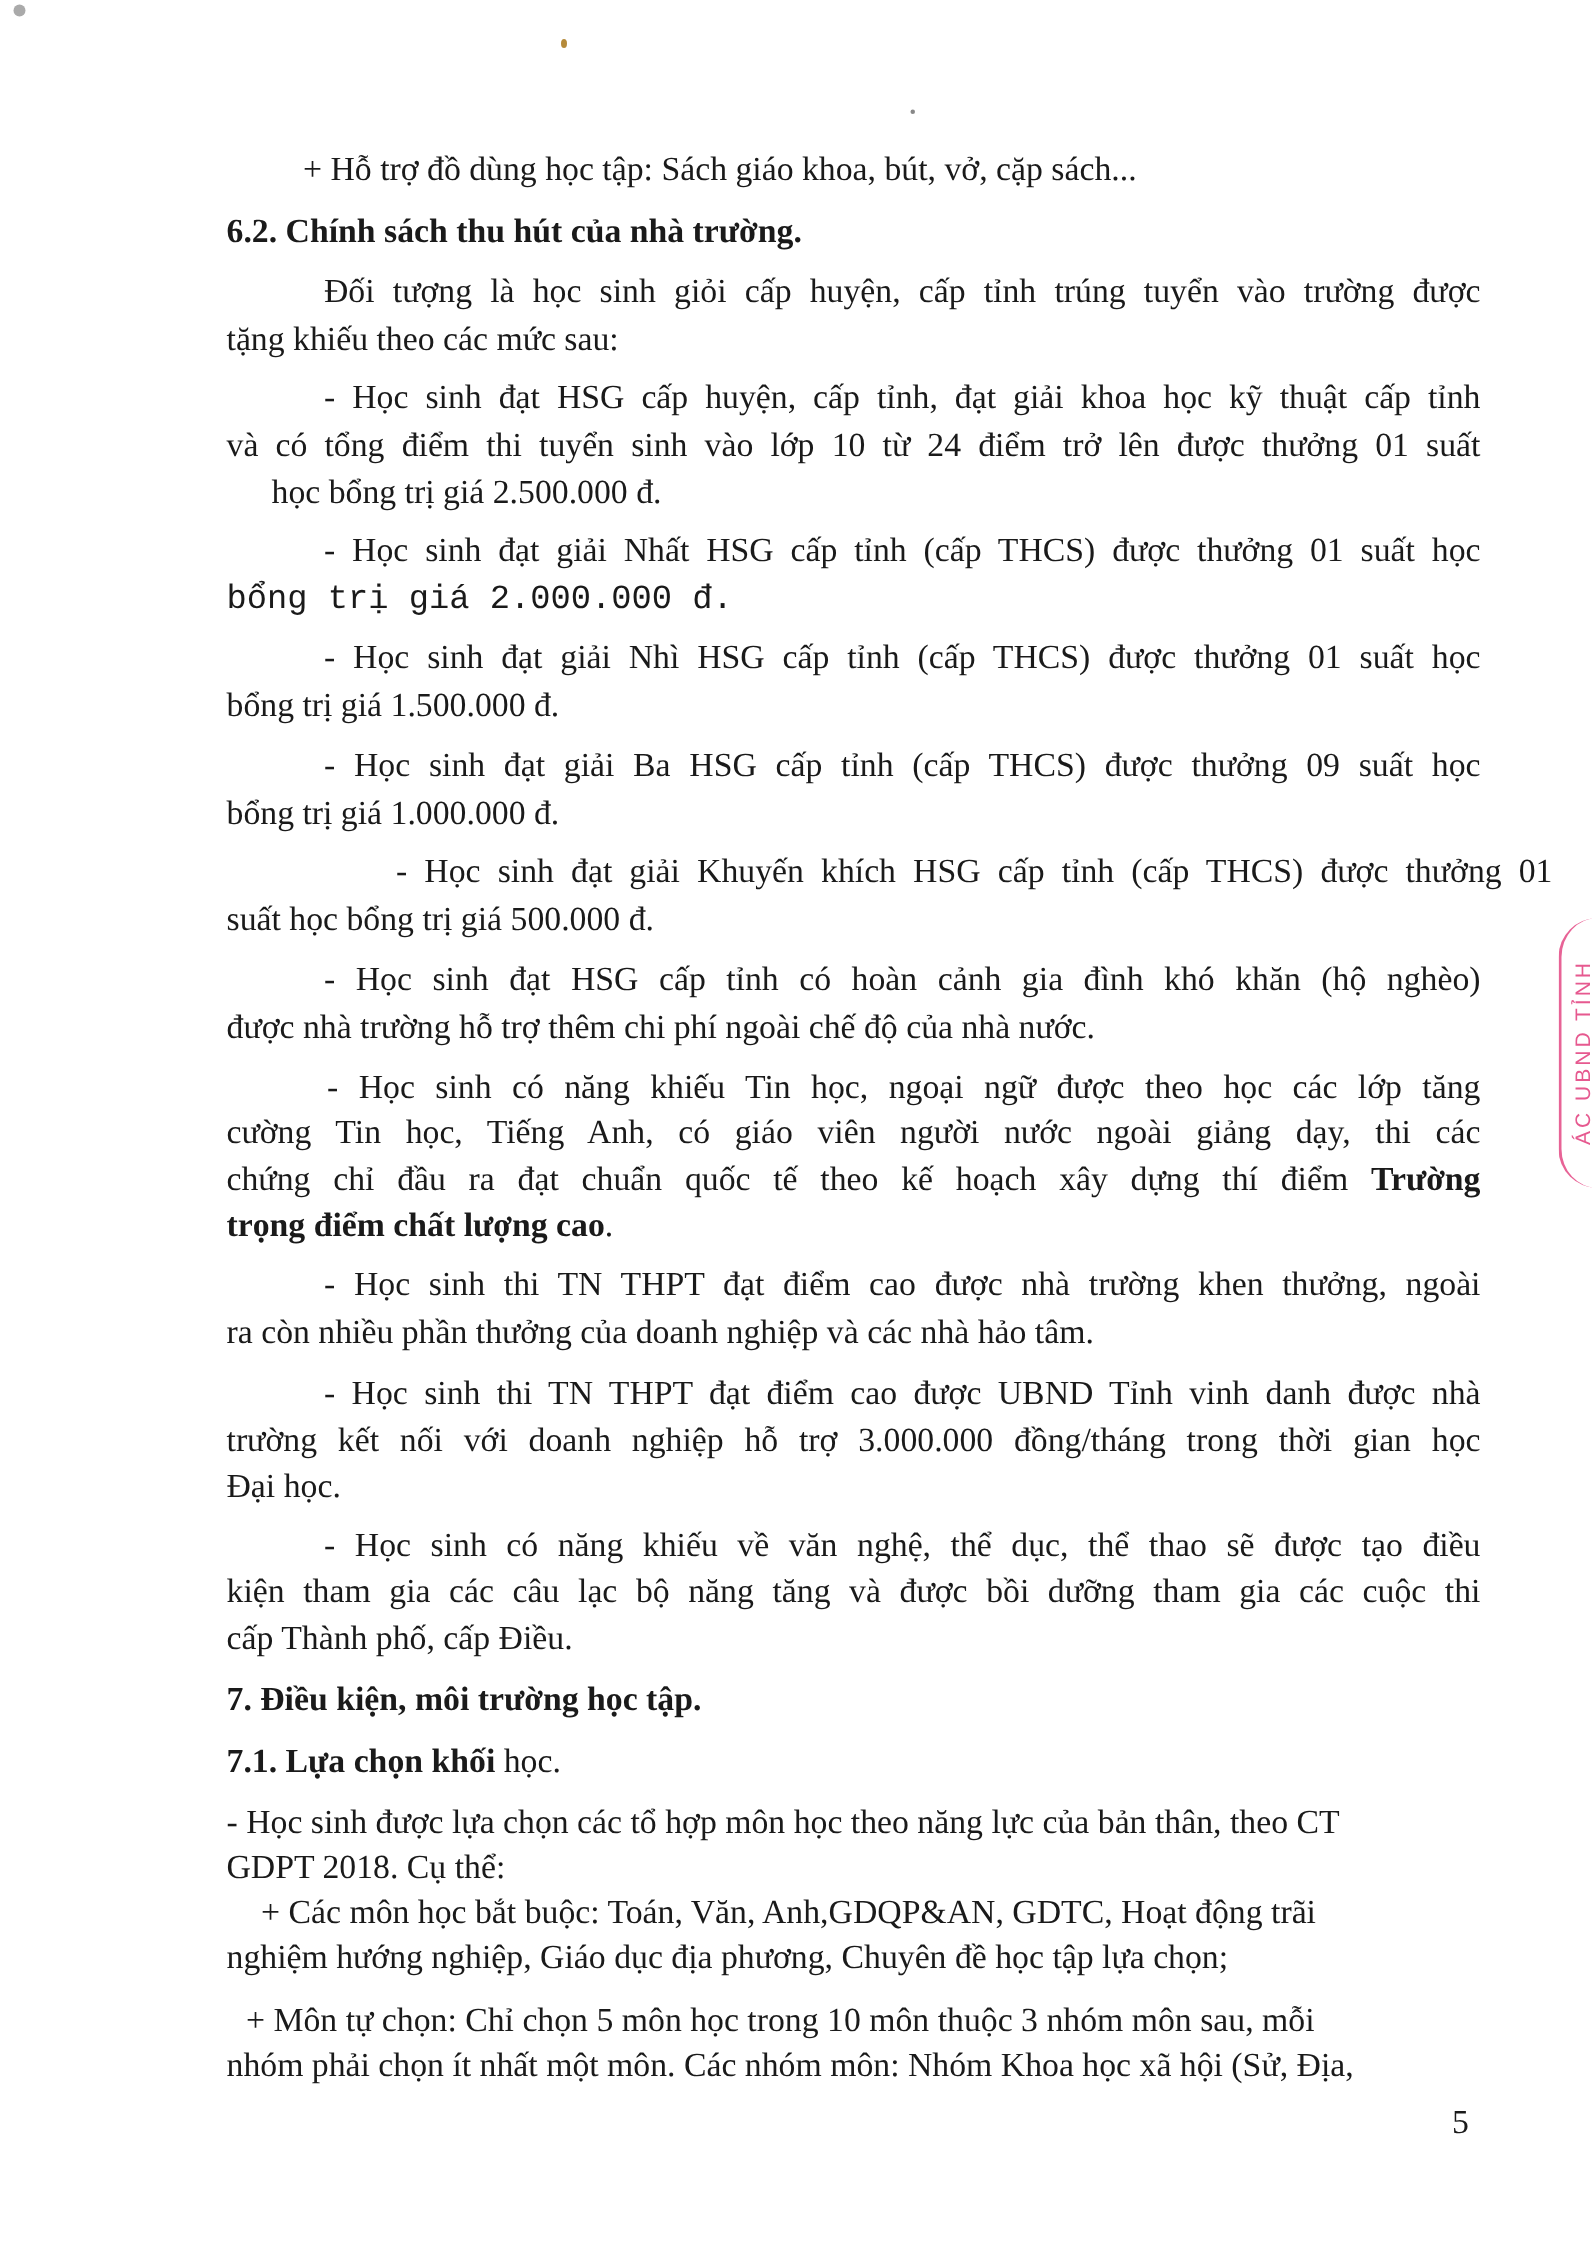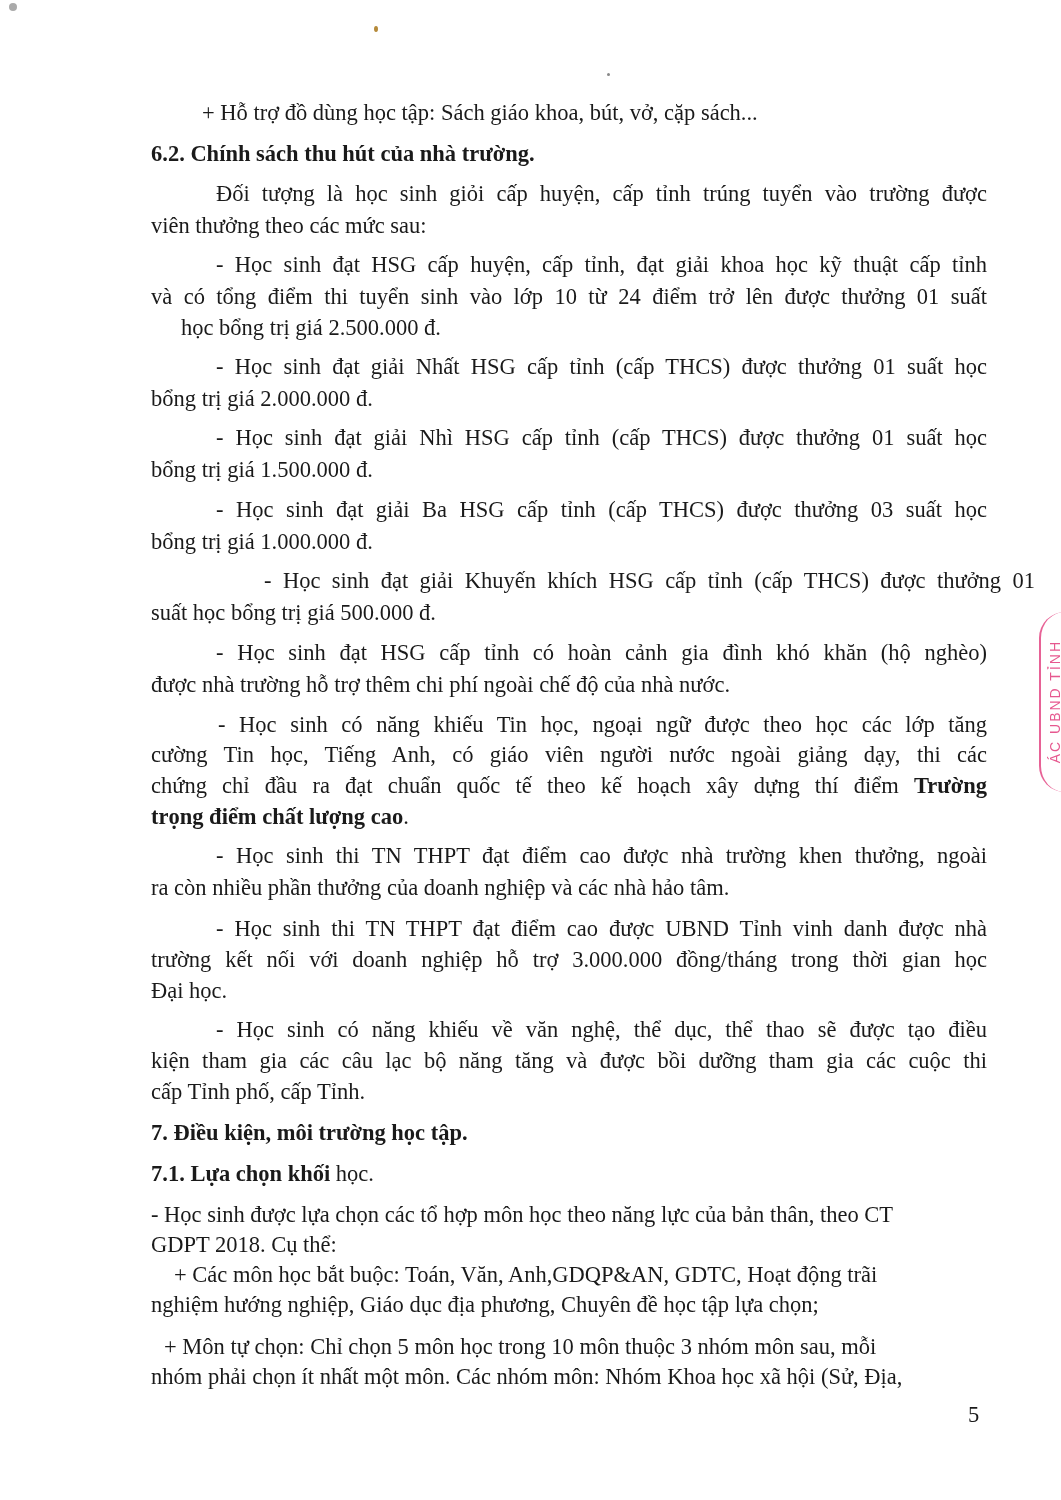--- a/index.html
+++ b/index.html
@@ -23,46 +23,46 @@
   .page-num { position: absolute; left: 964px; top: 1402px; font-size: 22.5px; }
 </style>
 </head>
 <body>
 
 <div class="page">
   <div id="lines">
       <div class="line" style="top: 98px; left: 198px;">+ Hỗ trợ đồ dùng học tập: Sách giáo khoa, bút, vở, cặp sách...</div>
       <div class="line bold" style="top: 139px; left: 147px;">6.2. Chính sách thu hút của nhà trường.</div>
       <div class="line just" style="top: 179px; left: 212px; width: 771px;">Đối tượng là học sinh giỏi cấp huyện, cấp tỉnh trúng tuyển vào trường được</div>
-      <div class="line" style="top: 211px; left: 147px;">viên thưởng theo các mức sau:</div>
+      <div class="line" style="top: 211px; left: 147px;">tặng khiếu theo các mức sau:</div>
       <div class="line just" style="top: 250px; left: 212px; width: 771px;">- Học sinh đạt HSG cấp huyện, cấp tỉnh, đạt giải khoa học kỹ thuật cấp tỉnh</div>
       <div class="line just" style="top: 282px; left: 147px; width: 836px;">và có tổng điểm thi tuyển sinh vào lớp 10 từ 24 điểm trở lên được thưởng 01 suất</div>
       <div class="line" style="top: 313px; left: 147px; margin-left: 30px;">học bổng trị giá 2.500.000 đ.</div>
       <div class="line just" style="top: 352px; left: 212px; width: 771px;">- Học sinh đạt giải Nhất HSG cấp tỉnh (cấp THCS) được thưởng 01 suất học</div>
-      <div class="line" style="top: 384px; left: 147px;">bổng trị giá 2.000.000 đ.</div>
+      <div class="line" style="top: 384px; left: 147px; font-family: Liberation Mono, monospace;">bổng trị giá 2.000.000 đ.</div>
       <div class="line just" style="top: 423px; left: 212px; width: 771px;">- Học sinh đạt giải Nhì HSG cấp tỉnh (cấp THCS) được thưởng 01 suất học</div>
       <div class="line" style="top: 455px; left: 147px;">bổng trị giá 1.500.000 đ.</div>
-      <div class="line just" style="top: 495px; left: 212px; width: 771px;">- Học sinh đạt giải Ba HSG cấp tỉnh (cấp THCS) được thưởng 03 suất học</div>
+      <div class="line just" style="top: 495px; left: 212px; width: 771px;">- Học sinh đạt giải Ba HSG cấp tỉnh (cấp THCS) được thưởng 09 suất học</div>
       <div class="line" style="top: 527px; left: 147px;">bổng trị giá 1.000.000 đ.</div>
       <div class="line just" style="top: 566px; left: 212px; width: 771px; margin-left: 48px;">- Học sinh đạt giải Khuyến khích HSG cấp tỉnh (cấp THCS) được thưởng 01</div>
       <div class="line" style="top: 598px; left: 147px;">suất học bổng trị giá 500.000 đ.</div>
       <div class="line just" style="top: 638px; left: 212px; width: 771px;">- Học sinh đạt HSG cấp tỉnh có hoàn cảnh gia đình khó khăn (hộ nghèo)</div>
       <div class="line" style="top: 670px; left: 147px;">được nhà trường hỗ trợ thêm chi phí ngoài chế độ của nhà nước.</div>
       <div class="line just" style="top: 710px; left: 214px; width: 769px;">- Học sinh có năng khiếu Tin học, ngoại ngữ được theo học các lớp tăng</div>
       <div class="line just" style="top: 740px; left: 147px; width: 836px;">cường Tin học, Tiếng Anh, có giáo viên người nước ngoài giảng dạy, thi các</div>
       <div class="line just" style="top: 771px; left: 147px; width: 836px;"><span>chứng chỉ đầu ra đạt chuẩn quốc tế theo kế hoạch xây dựng thí điểm </span><span style="font-weight: bold;">Trường</span></div>
       <div class="line" style="top: 802px; left: 147px;"><span style="font-weight: bold;">trọng điểm chất lượng cao</span><span>.</span></div>
       <div class="line just" style="top: 841px; left: 212px; width: 771px;">- Học sinh thi TN THPT đạt điểm cao được nhà trường khen thưởng, ngoài</div>
       <div class="line" style="top: 873px; left: 147px;">ra còn nhiều phần thưởng của doanh nghiệp và các nhà hảo tâm.</div>
       <div class="line just" style="top: 914px; left: 212px; width: 771px;">- Học sinh thi TN THPT đạt điểm cao được UBND Tỉnh vinh danh được nhà</div>
       <div class="line just" style="top: 945px; left: 147px; width: 836px;">trường kết nối với doanh nghiệp hỗ trợ 3.000.000 đồng/tháng trong thời gian học</div>
       <div class="line" style="top: 976px; left: 147px;">Đại học.</div>
       <div class="line just" style="top: 1015px; left: 212px; width: 771px;">- Học sinh có năng khiếu về văn nghệ, thể dục, thể thao sẽ được tạo điều</div>
       <div class="line just" style="top: 1046px; left: 147px; width: 836px;">kiện tham gia các câu lạc bộ năng tăng và được bồi dưỡng tham gia các cuộc thi</div>
-      <div class="line" style="top: 1077px; left: 147px;">cấp Tỉnh phố, cấp Tỉnh.</div>
+      <div class="line" style="top: 1077px; left: 147px;">cấp Thành phố, cấp Điều.</div>
       <div class="line bold" style="top: 1118px; left: 147px;">7. Điều kiện, môi trường học tập.</div>
       <div class="line" style="top: 1159px; left: 147px; text-align: right;"><span style="font-weight: bold;">7.1. Lựa chọn khối</span><span> học.</span></div>
       <div class="line" style="top: 1200px; left: 147px;">- Học sinh được lựa chọn các tổ hợp môn học theo năng lực của bản thân, theo CT</div>
       <div class="line" style="top: 1230px; left: 147px;">GDPT 2018. Cụ thể:</div>
       <div class="line" style="top: 1260px; left: 170px;">+ Các môn học bắt buộc: Toán, Văn, Anh,GDQP&amp;AN, GDTC, Hoạt động trãi</div>
       <div class="line" style="top: 1290px; left: 147px;">nghiệm hướng nghiệp, Giáo dục địa phương, Chuyên đề học tập lựa chọn;</div>
       <div class="line" style="top: 1332px; left: 160px;">+ Môn tự chọn: Chỉ chọn 5 môn học trong 10 môn thuộc 3 nhóm môn sau, mỗi</div>
       <div class="line" style="top: 1362px; left: 147px;">nhóm phải chọn ít nhất một môn. Các nhóm môn: Nhóm Khoa học xã hội (Sử, Địa,</div>
     </div>
   <div class="page-num">5</div>

